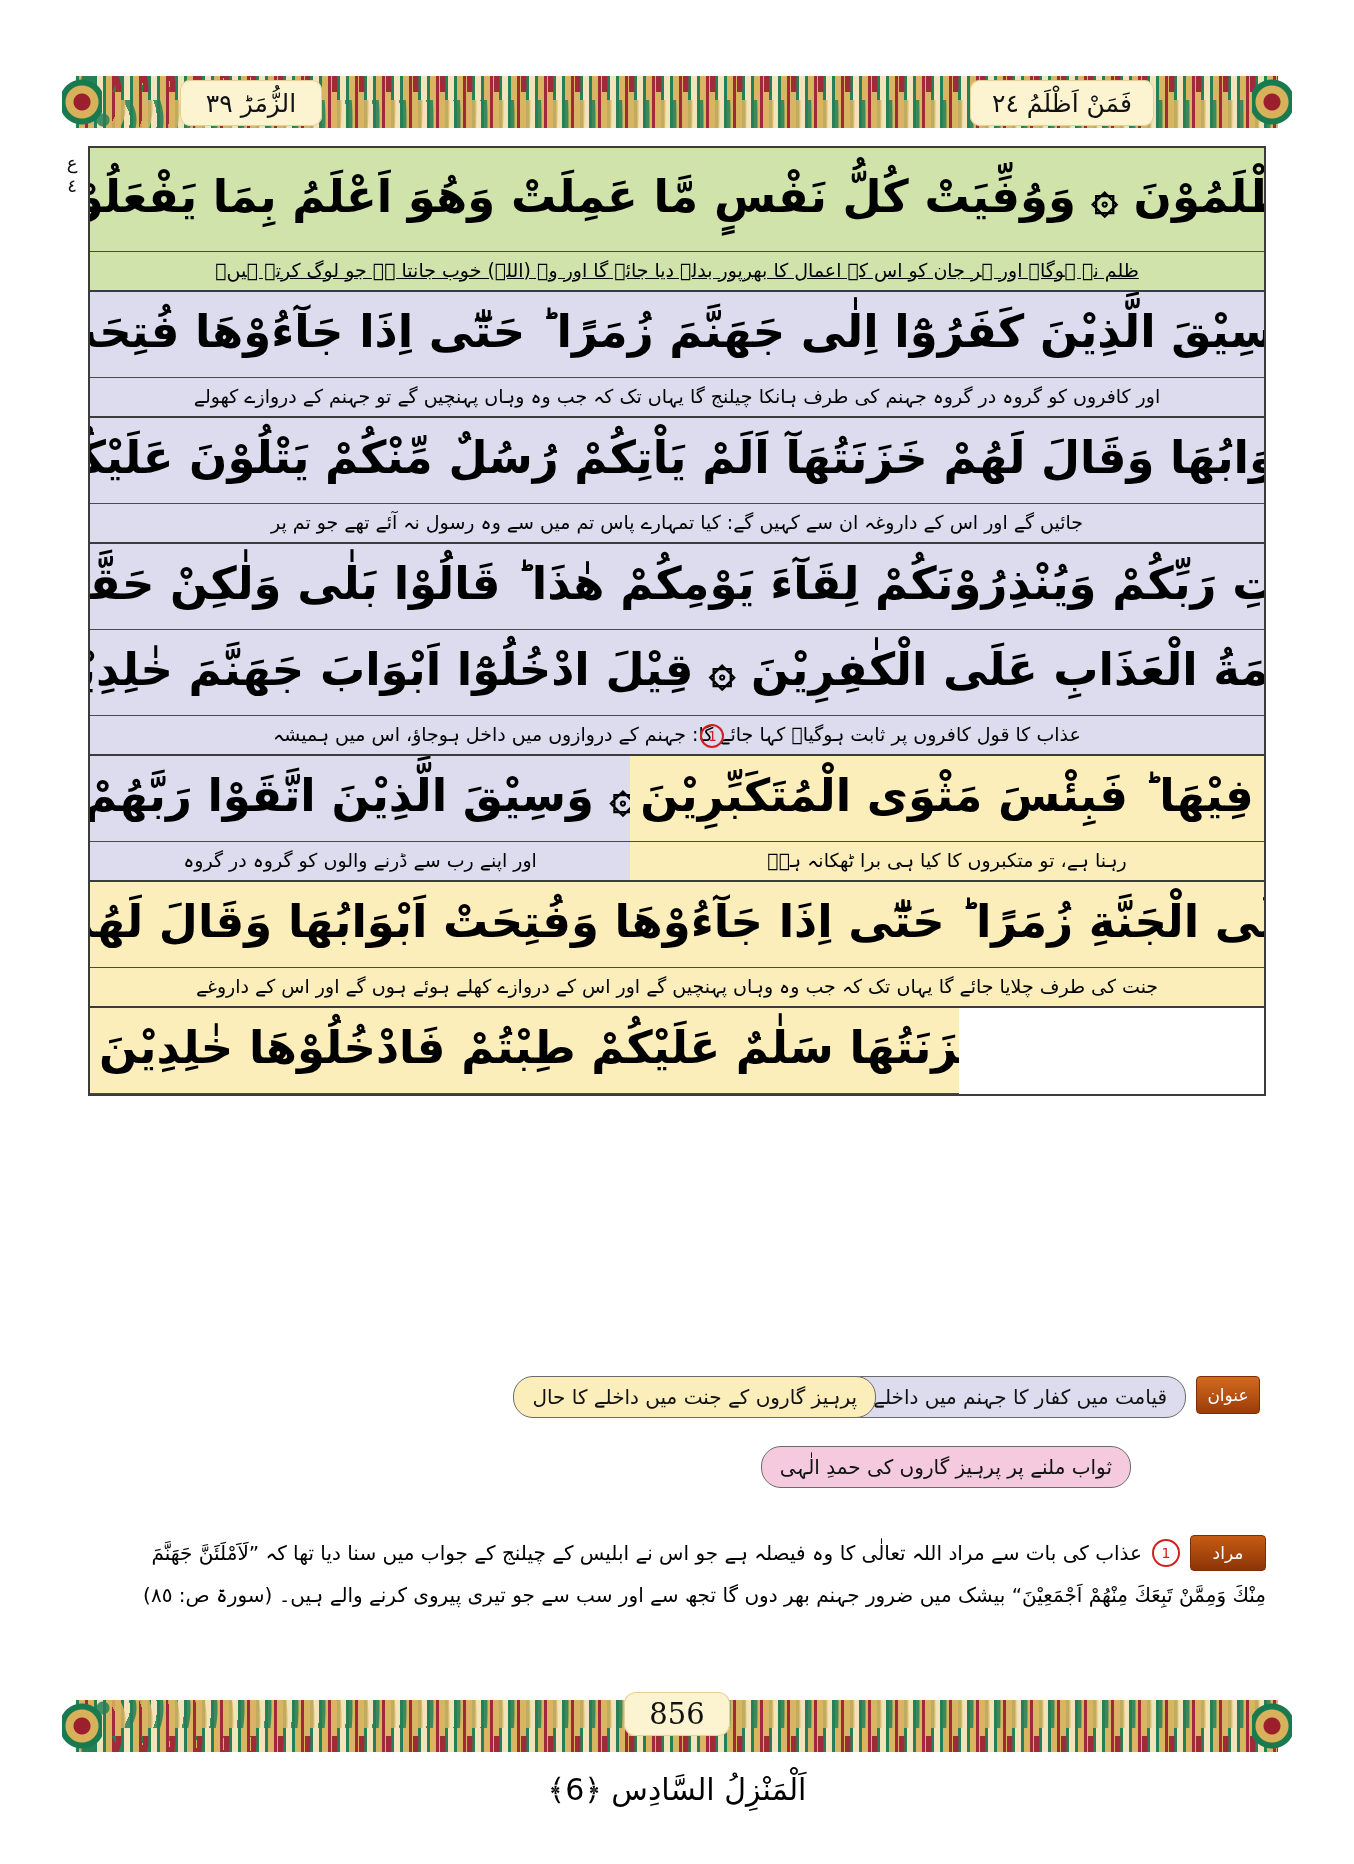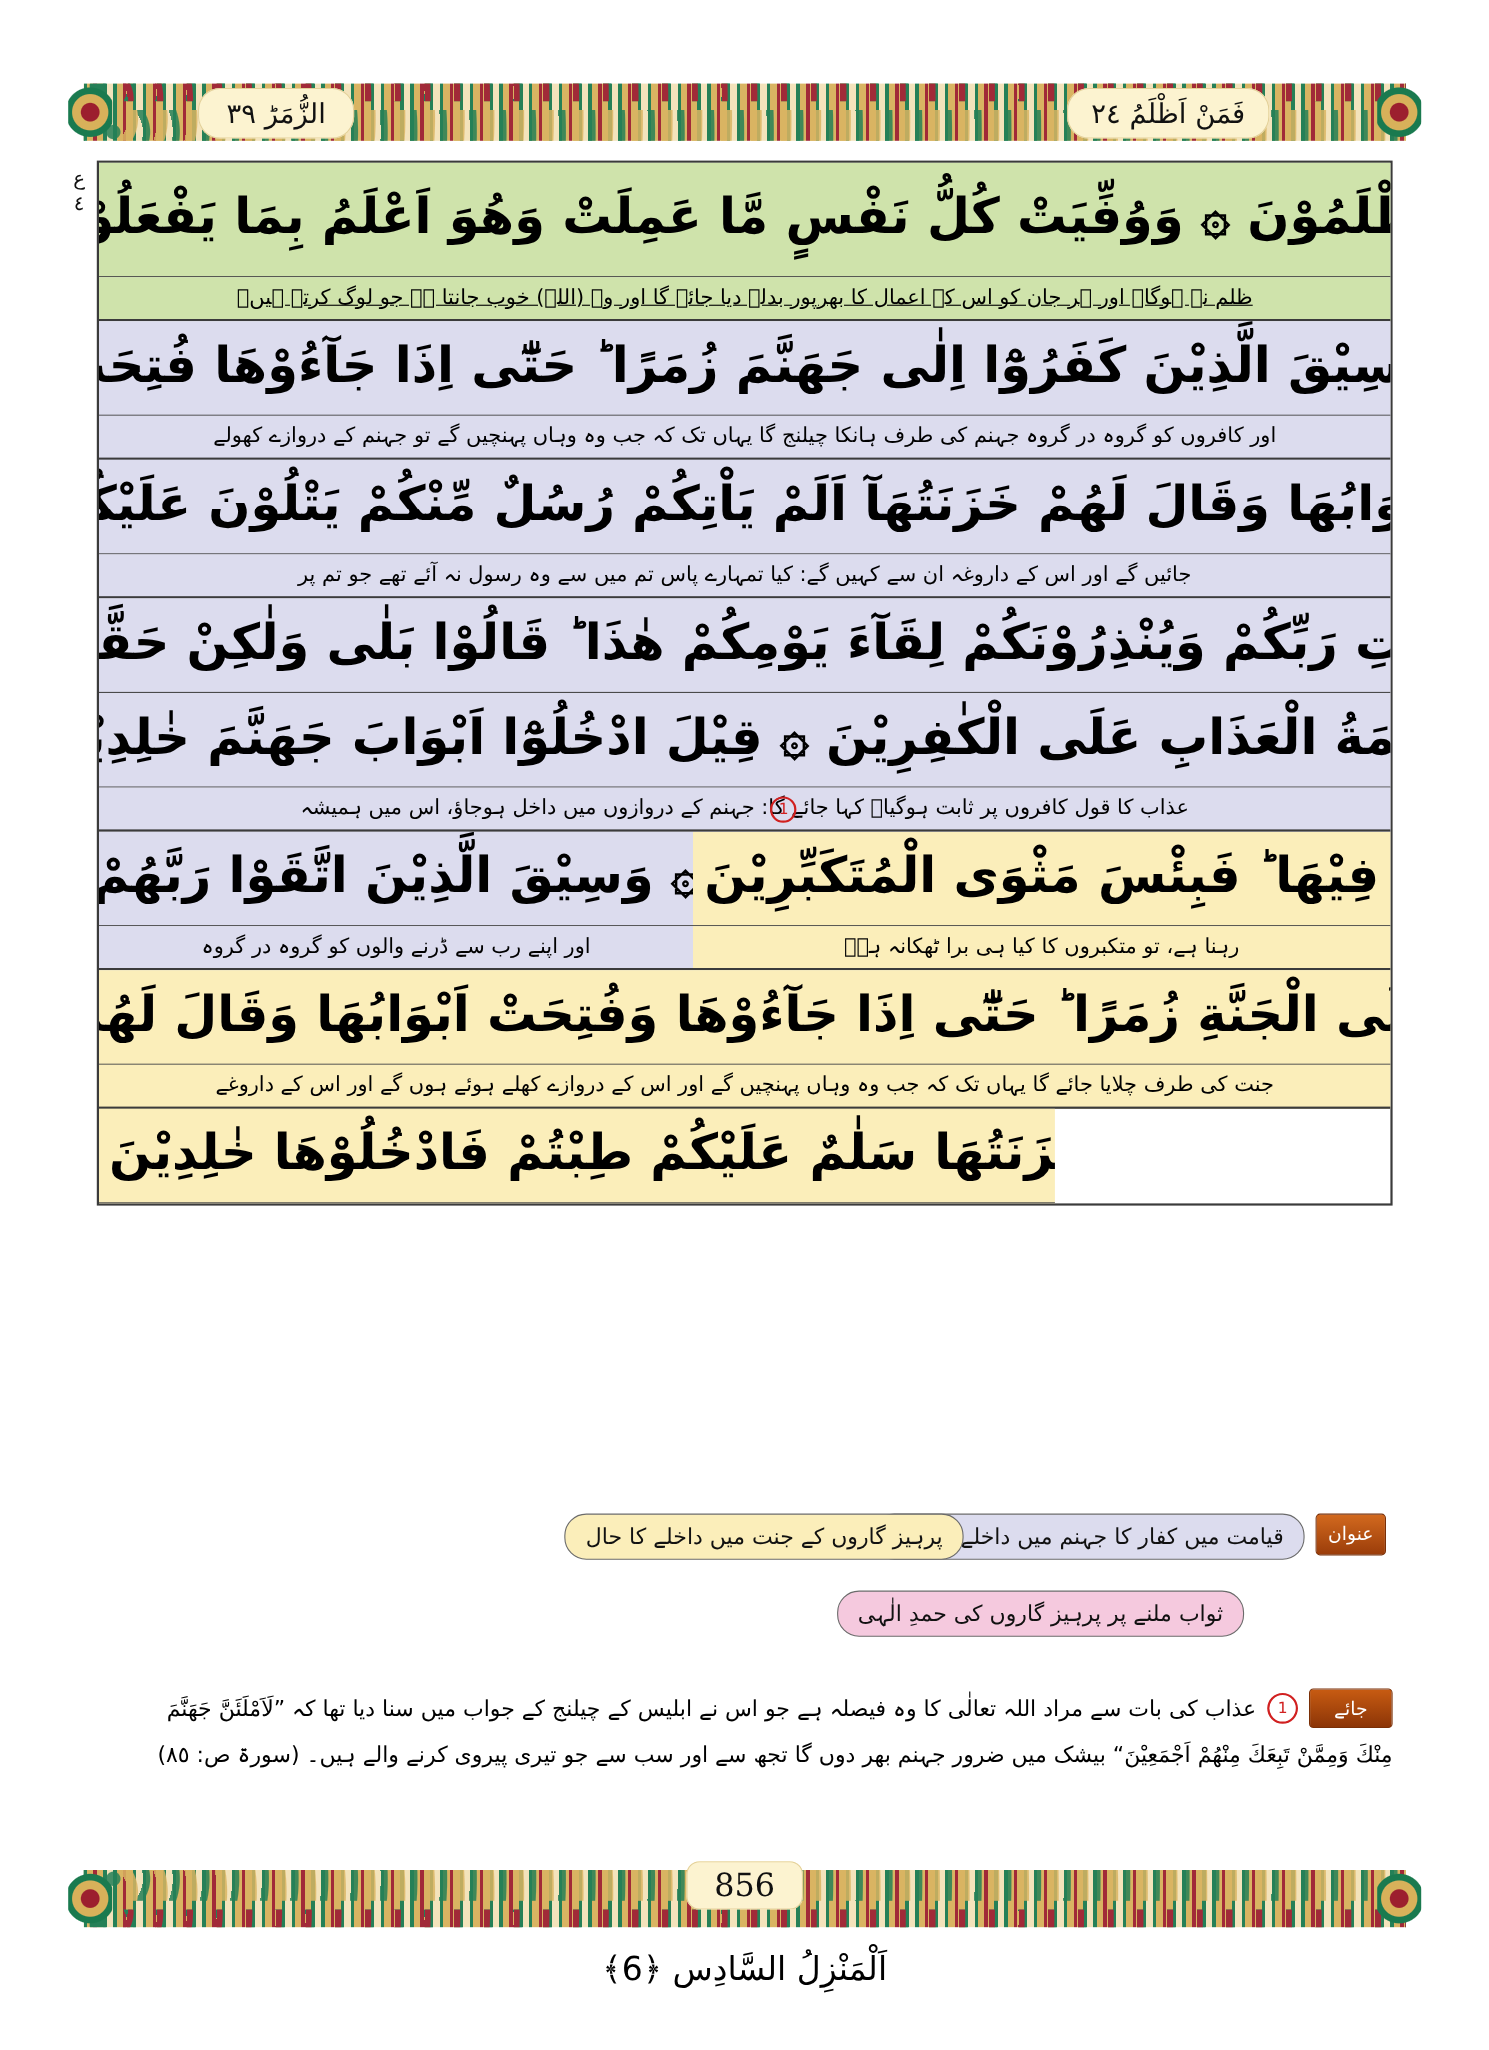--- a/index.html
+++ b/index.html
@@ -44,21 +44,21 @@
     position:absolute;width:40px;height:52px;
     background:radial-gradient(circle at 50% 50%,#9c1f2e 0 8px,#d8b15a 9px 16px,#1a7a4f 17px 22px,rgba(255,255,255,0) 23px);
   }
   .cap-tl{left:62px;top:76px;}
   .cap-tr{right:62px;top:76px;}
   .cap-bl{left:62px;top:1700px;}
   .cap-br{right:62px;top:1700px;}
 
   .hdr-pill{
     position:absolute;top:80px;height:46px;
-    background:#fcf3d0;border-radius:20px;
+    background:#fcf3d0;border-radius:10px;
     display:flex;align-items:center;justify-content:center;
     font-family:"DejaVu Sans","Liberation Sans",sans-serif;
     font-size:25px;color:#111;direction:rtl;
     box-shadow:0 0 0 1px #e3d099 inset;
     padding:0 12px;white-space:nowrap;
   }
   #surah-pill{left:180px;width:118px;}
   #juz-pill{right:200px;width:160px;}
 
   .page-num{
@@ -231,21 +231,21 @@
 
   <div class="topics">
     <div class="unwan-badge">عنوان</div>
     <div id="topic-pill-1" class="pill">قیامت میں کفار کا جہنم میں داخلے کا حال</div>
     <div id="topic-pill-2" class="pill">پرہیز گاروں کے جنت میں داخلے کا حال</div>
     <div id="topic-pill-3" class="pill">ثواب ملنے پر پرہیز گاروں کی حمدِ الٰہی</div>
   </div>
 
   <div class="footnote">
     <div class="fn-head">
-      <div class="hashia-badge">جائے</div>
+      <div class="hashia-badge">مراد</div>
       <div class="fn-num">1</div>
       <div class="fn-text">عذاب کی بات سے مراد اللہ تعالٰی کا وہ فیصلہ ہے جو اس نے ابلیس کے چیلنج کے جواب میں سنا دیا تھا کہ ”لَاَمْلَئَنَّ جَهَنَّمَ</div>
     </div>
     <div class="fn-line2">مِنْكَ وَمِمَّنْ تَبِعَكَ مِنْهُمْ اَجْمَعِيْنَ“ بیشک میں ضرور جہنم بھر دوں گا تجھ سے اور سب سے جو تیری پیروی کرنے والے ہیں۔ (سورۃ ص: ٨٥)</div>
   </div>
 
   <div id="bottom-border" class="orn-band"></div>
   <div class="orn-cap cap-bl"></div>
   <div class="orn-cap cap-br"></div>
 

